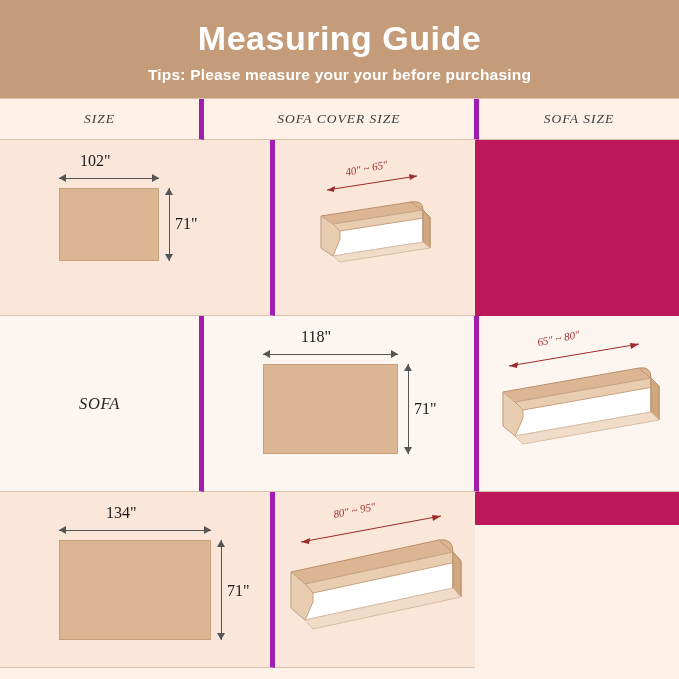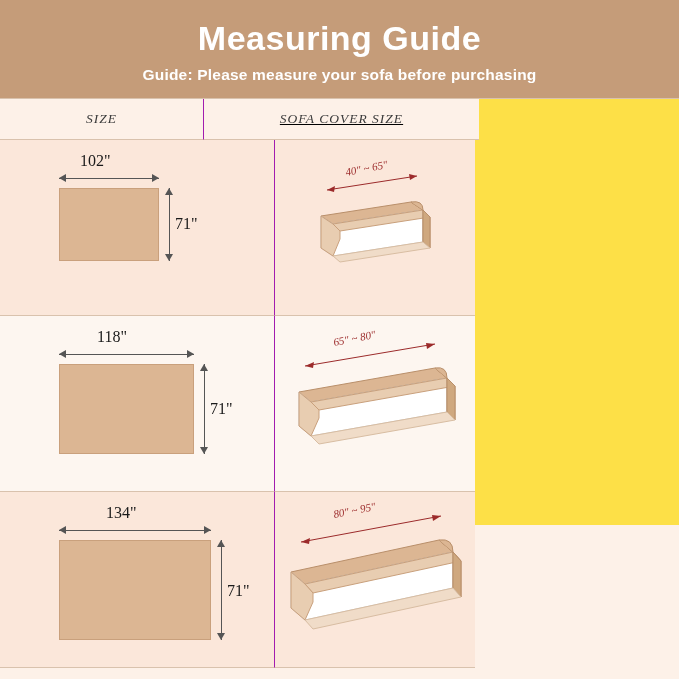--- a/index.html
+++ b/index.html
@@ -5,21 +5,21 @@
   * { box-sizing: border-box; margin: 0; padding: 0; }
   html, body {
     width: 679px; height: 679px;
     font-family: "Liberation Sans", sans-serif;
     background: #fdf1e8;
     overflow: hidden;
   }
   #page {
     position: relative;
     width: 679px; height: 525px;
-    background: #fde047;
+    background: #be185d;
   }
 
   
   .header {
     height: 98px;
     background: #c59c79;
     display: flex;
     flex-direction: column;
     align-items: center;
     justify-content: center;
@@ -43,27 +43,27 @@
   
   .table {
     width: 679px;
     border-top: 1px solid #d9c2ad;
   }
   .row {
     display: flex;
     width: 679px;
   }
   .cell {
-    border-right: 1px solid #a21caf;
+    border-right: 5px solid #a21caf;
     border-bottom: 1px solid #d9c2ad;
     position: relative;
   }
   .cell:last-child { border-right: none; }
   .col1 { width: 204px; }
-  .col2 { width: 275px; text-decoration: underline; }
+  .col2 { width: 275px; }
   .col3 { width: 200px; }
 
   .head-row .cell {
     height: 41px;
     display: flex;
     align-items: center;
     justify-content: center;
     background: #fdf1e8;
   }
   .head-label {
@@ -156,31 +156,34 @@
     transform: rotate(-11deg);
   }
 </style>
 </head>
 <body>
 
 <div id="page">
 
   <div class="header">
     <div class="header-title">Measuring Guide</div>
-    <div class="header-sub">Guide: Please measure your sofa before purchasing</div>
+    <div class="header-sub">Tips: Please measure your your before purchasing</div>
   </div>
 
   <div class="table">
 
     <div class="row head-row">
       <div class="cell col1">
         <span class="head-label">SIZE</span>
       </div>
       <div class="cell col2">
         <span class="head-label">SOFA COVER SIZE</span>
+      </div>
+      <div class="cell col3">
+        <span class="head-label">SOFA SIZE</span>
       </div>
     </div>
 
     <div class="row body-row row-alt-a">
 
       <div class="cell col2">
         <div class="cover-wrap">
 
           <div class="cover-rect" style="left:59px; top:48px; width:100px; height:73px;"></div>
 
@@ -222,20 +225,23 @@
             <line x1="6" y1="26" x2="96" y2="12" stroke="#9c2b2b" stroke-width="1"></line>
             <polygon points="6,26 14,22 13,28" fill="#9c2b2b"></polygon>
             <polygon points="96,12 88,10 89,16" fill="#9c2b2b"></polygon>
           </svg>
           <div class="sofa-dim" style="left:70px; top:22px;">40" ~ 65"</div>
         </div>
       </div>
     </div>
 
     <div class="row body-row row-alt-b">
+      <div class="cell col1">
+        <div class="size-name">SOFA</div>
+      </div>
 
       <div class="cell col2">
         <div class="cover-wrap">
           <div class="cover-rect" style="left:59px; top:48px; width:135px; height:90px;"></div>
           <div class="dim-h" style="left:59px; top:38px; width:135px;"></div>
           <div class="arrow arrow-l" style="left:59px; top:34px;"></div>
           <div class="arrow arrow-r" style="left:187px; top:34px;"></div>
           <div class="dim-label" style="left:97px; top:12px;">118"</div>
           <div class="dim-v" style="left:204px; top:48px; height:90px;"></div>
           <div class="arrow arrow-u" style="left:200px; top:48px;"></div>

